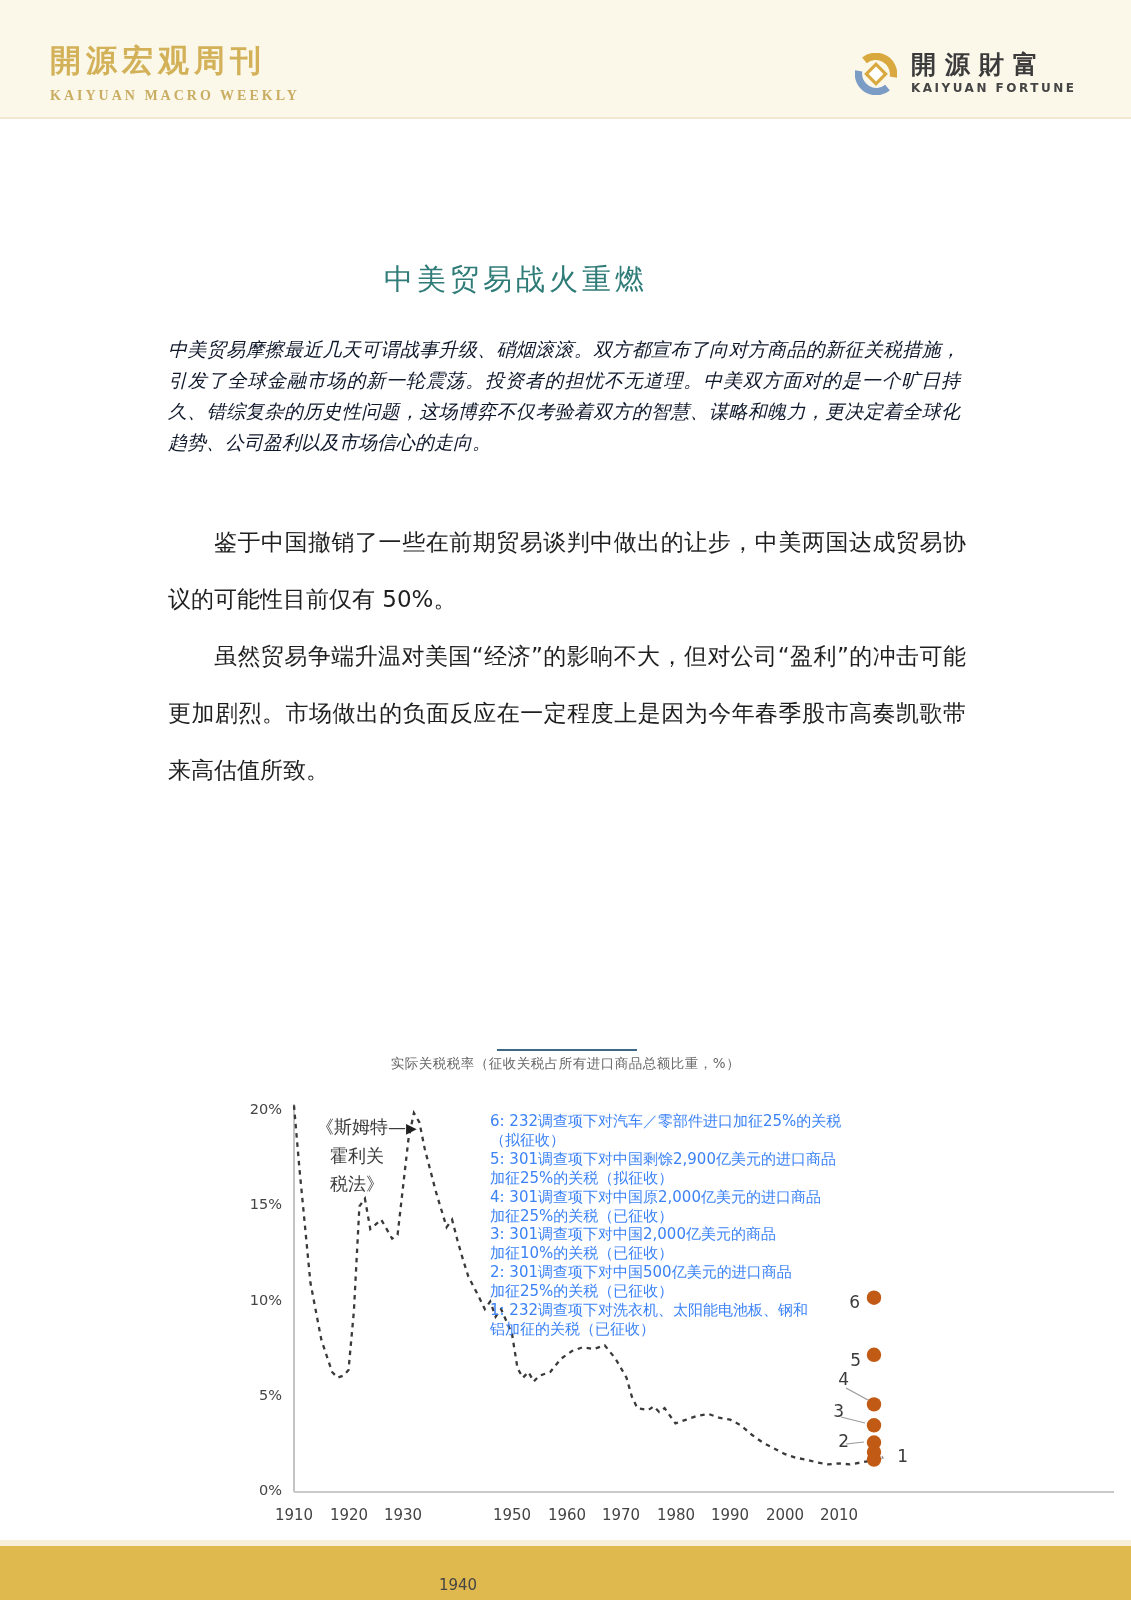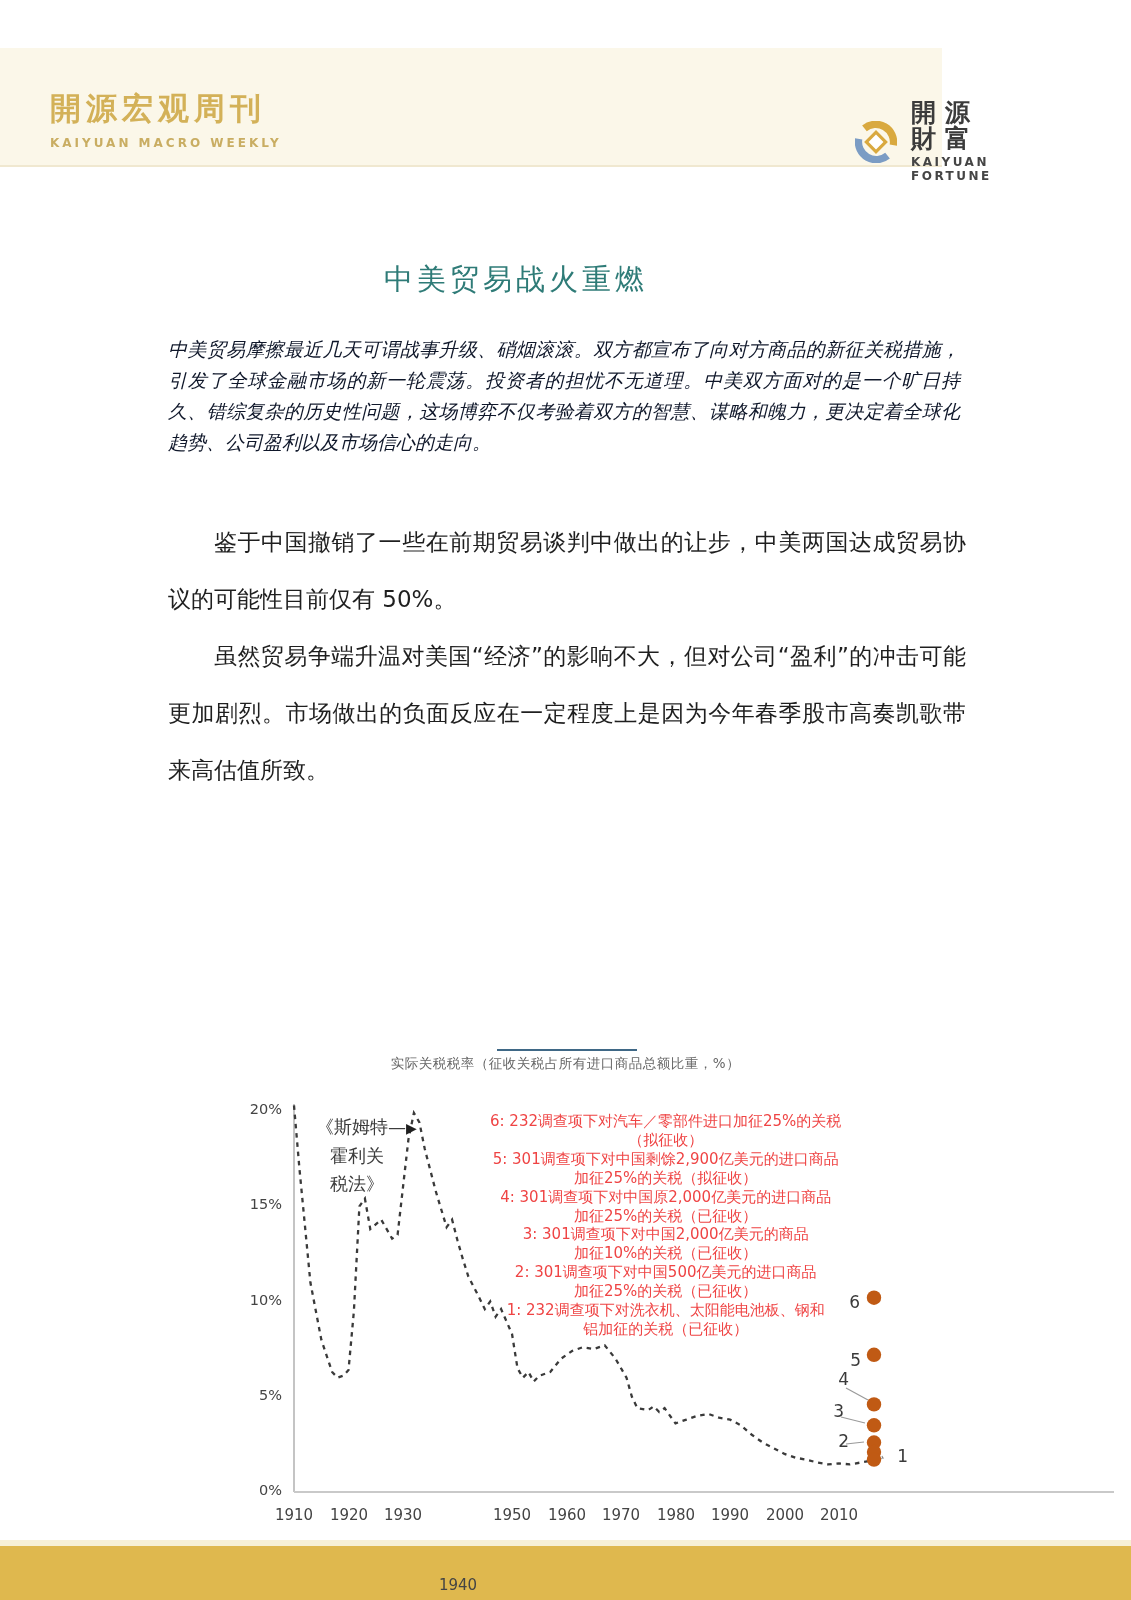--- a/index.html
+++ b/index.html
@@ -1,24 +1,24 @@
 <!DOCTYPE html>
 <html><head>
 <meta charset="utf-8">
 <style>
   html,body{margin:0;padding:0;background:#ffffff;}
   .page{position:relative;width:1131px;height:1600px;background:#ffffff;overflow:hidden;
         font-family:"DejaVu Sans","Liberation Sans",sans-serif;}
   
-  .header{position:absolute;left:0;top:0;width:942px;height:117px;background:#fbf7e9;
-          border-bottom:2px solid #f0e8d0;margin-top:48px;}
+  .header{position:absolute;left:0;top:0;width:1131px;height:117px;background:#fbf7e9;
+          border-bottom:2px solid #f0e8d0;}
   .brand-left{position:absolute;left:50px;top:40px;}
   .brand-left-title{font-family:"DejaVu Serif","Liberation Serif",serif;font-size:31px;font-weight:700;
           color:#d3b158;letter-spacing:5px;}
-  .brand-left-sub{margin-top:6px;font-size:12px;font-weight:700;letter-spacing:3px;color:#c9ad62;}
+  .brand-left-sub{margin-top:6px;font-size:14px;font-weight:700;letter-spacing:3px;color:#c9ad62;font-family:Liberation Serif, serif;}
   .brand-right{position:absolute;left:855px;top:52px;display:flex;align-items:center;}
   .logo-icon{width:42px;height:42px;margin-right:14px;flex:0 0 auto;}
   .brand-right-title{font-family:"DejaVu Serif","Liberation Serif",serif;font-size:25px;font-weight:700;
           color:#3b3b3b;letter-spacing:9px;line-height:26px;}
   .brand-right-sub{font-size:12px;font-weight:700;letter-spacing:2.5px;color:#454545;margin-top:3px;}
   
   .section-title{position:absolute;left:0;top:146px;width:1131px;text-align:center;
           font-family:"DejaVu Serif","Liberation Serif",serif;font-size:29px;font-weight:700;
           letter-spacing:22px;color:#b03a2e;}
   .article-title{position:absolute;left:0;top:260px;width:1032px;text-align:center;
@@ -31,21 +31,21 @@
           font-size:23px;line-height:57px;color:#1f1f1f;text-align:justify;}
   .body-text p{margin:0;text-indent:2em;}
   
   .chart-overline{position:absolute;left:497px;top:1049px;width:140px;height:2px;background:#3f6886;}
   .chart-title{position:absolute;left:0;top:1055px;width:1131px;text-align:center;
           font-size:13.5px;color:#666666;letter-spacing:0.5px;}
   .chart-svg{position:absolute;left:0;top:0;width:1131px;height:1600px;pointer-events:none;}
   .smoot{position:absolute;left:316px;top:1113px;font-size:18px;line-height:28px;color:#3c3c3c;}
   .smoot .ind{margin-left:14px;}
   .smoot .arrow{font-size:14px;color:#1f1f1f;}
-  .notes{position:absolute;left:490px;top:1112px;font-size:15px;line-height:18.9px;color:#ef4444;text-align:center;}
+  .notes{position:absolute;left:490px;top:1112px;font-size:15px;line-height:18.9px;color:#3b82f6;}
   .y-tick{position:absolute;width:70px;text-align:right;font-size:14.5px;color:#444444;}
   .x-tick{position:absolute;width:60px;text-align:center;font-size:15px;color:#444444;}
   .dot-label{position:absolute;width:22px;font-size:17px;color:#3a3a3a;text-align:right;}
   
   .footer-strip{position:absolute;left:0;top:1540px;width:1131px;height:6px;background:#f7f0d6;}
   .footer-bar{position:absolute;left:0;top:1546px;width:1131px;height:54px;background:#dfb84e;}
 </style>
 </head>
 <body>
 

